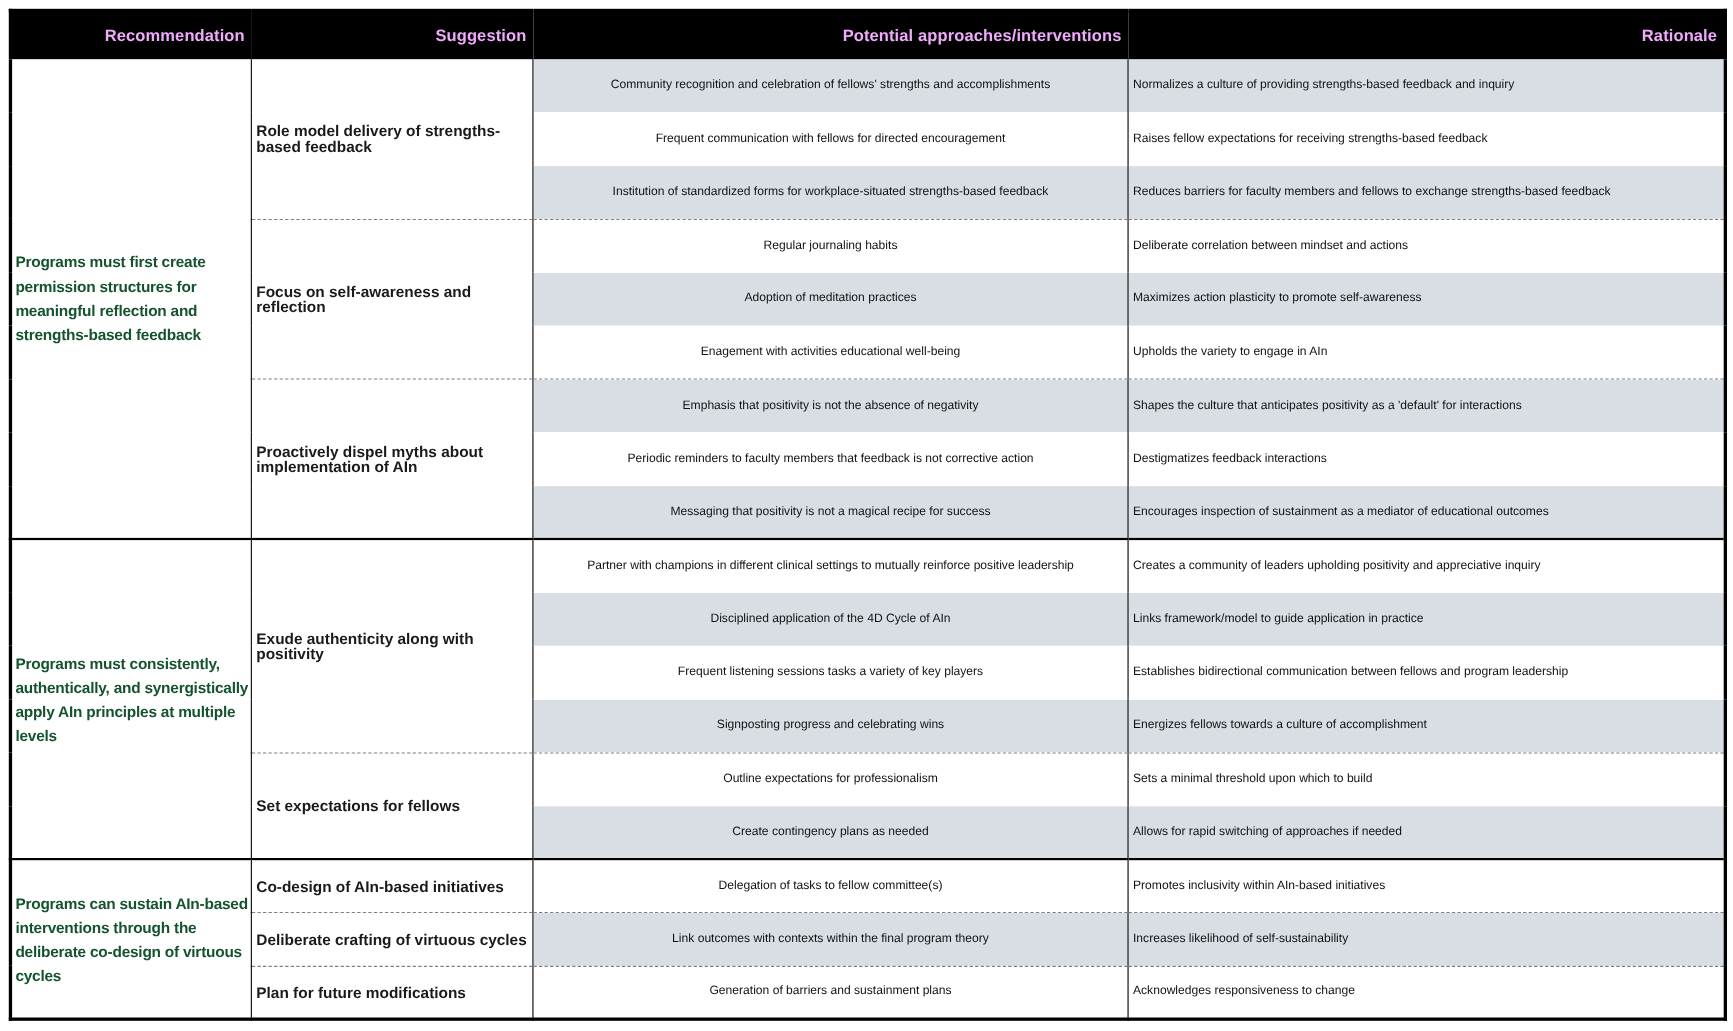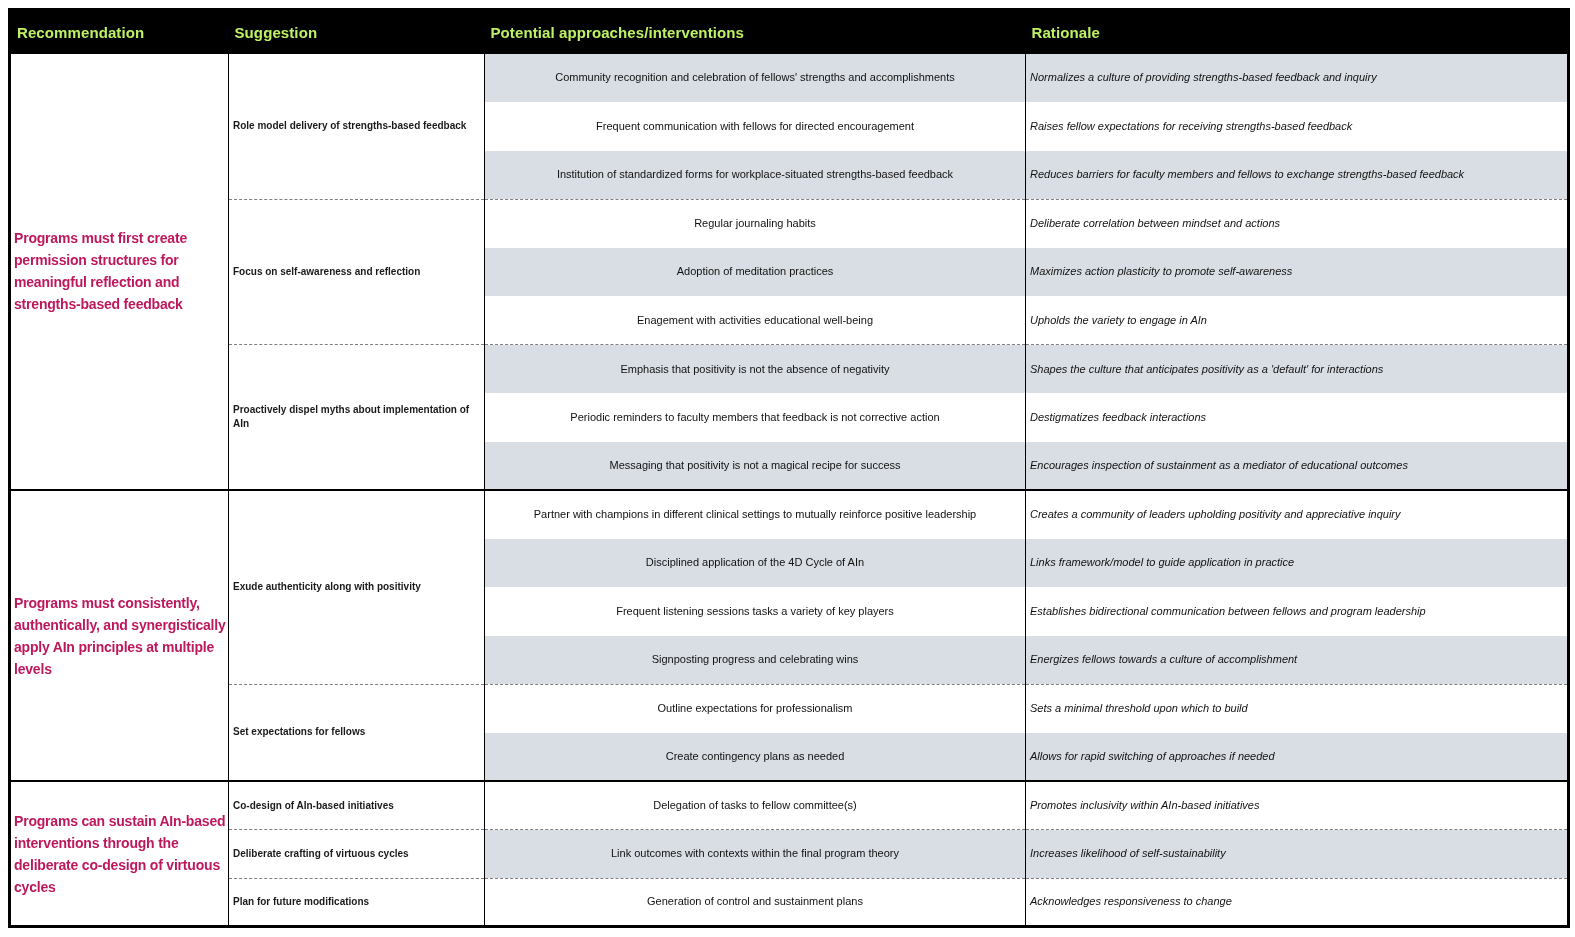--- a/index.html
+++ b/index.html
@@ -13,64 +13,63 @@
   }
   .page { padding: 8px 8px 0 8px; }
   table.rec-table {
     border-collapse: collapse;
     table-layout: fixed;
     width: 1559px;
     border: 3px solid #000000;
   }
   thead th {
     background: #000000;
-    color: #bef264;
+    color: #f0abfc;
     font-size: 15px;
     font-weight: bold;
     height: 44px;
-    text-align: left;
+    text-align: right;
     vertical-align: middle;
     padding: 0 6px;
     letter-spacing: 0.1px;
   }
   tbody tr { height: 48.5px; }
   td {
     vertical-align: middle;
     padding: 2px 4px;
     overflow: hidden;
   }
   td.rec-cell {
     font-size: 14px;
     font-weight: bold;
-    color: #be185d;
+    color: #14532d;
     line-height: 22px;
     letter-spacing: -0.2px;
     border-right: 1px solid #000000;
     border-bottom: 2px solid #000000;
     padding: 2px 2px 2px 3px;
     background: #ffffff;
   }
   td.sug-cell {
-    font-size: 10px;
+    font-size: 14px;
     font-weight: bold;
     color: #1a1a1a;
     line-height: 14px;
     border-right: 1px solid #000000;
     background: #ffffff;
   }
   td.app-cell {
     font-size: 11px;
     line-height: 13px;
     border-right: 1px solid #000000;
     text-align: center;
   }
   td.rat-cell {
     font-size: 11px;
     line-height: 13px;
-    font-style: italic;
   }
   td.band { background: #d9dee5; }
   td.dashed-end { border-bottom: 1px dashed #7f7f7f; }
   td.group-end { border-bottom: 2px solid #000000; }
 </style>
 </head>
 <body>
 
 <div class="page">
   <table class="rec-table">
@@ -162,18 +161,18 @@
           <td class="app-cell dashed-end">Delegation of tasks to fellow committee(s)</td>
           <td class="rat-cell dashed-end">Promotes inclusivity within AIn-based initiatives</td>
         </tr>
         <tr>
           <td class="sug-cell dashed-end" rowspan="1">Deliberate crafting of virtuous cycles</td>
           <td class="app-cell band dashed-end">Link outcomes with contexts within the final program theory</td>
           <td class="rat-cell band dashed-end">Increases likelihood of self-sustainability</td>
         </tr>
         <tr>
           <td class="sug-cell group-end" rowspan="1">Plan for future modifications</td>
-          <td class="app-cell group-end">Generation of control and sustainment plans</td>
+          <td class="app-cell group-end">Generation of barriers and sustainment plans</td>
           <td class="rat-cell group-end">Acknowledges responsiveness to change</td>
         </tr>
       </tbody>
   </table>
 </div>
 
 </body></html>

